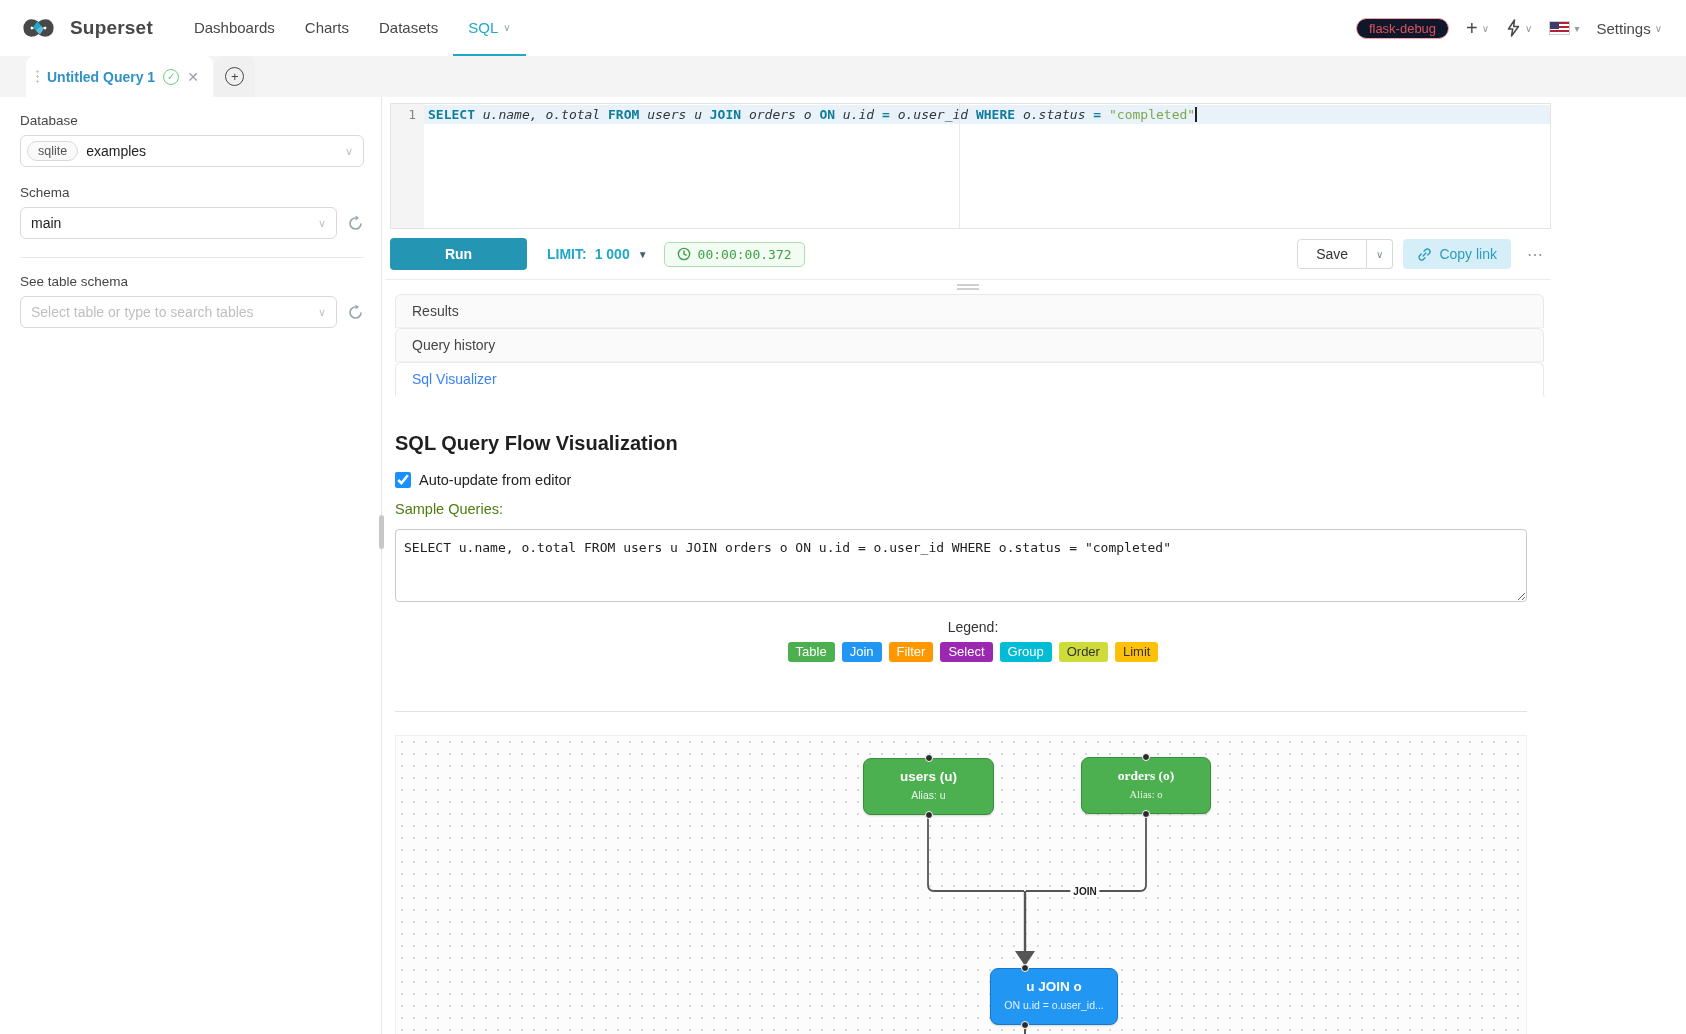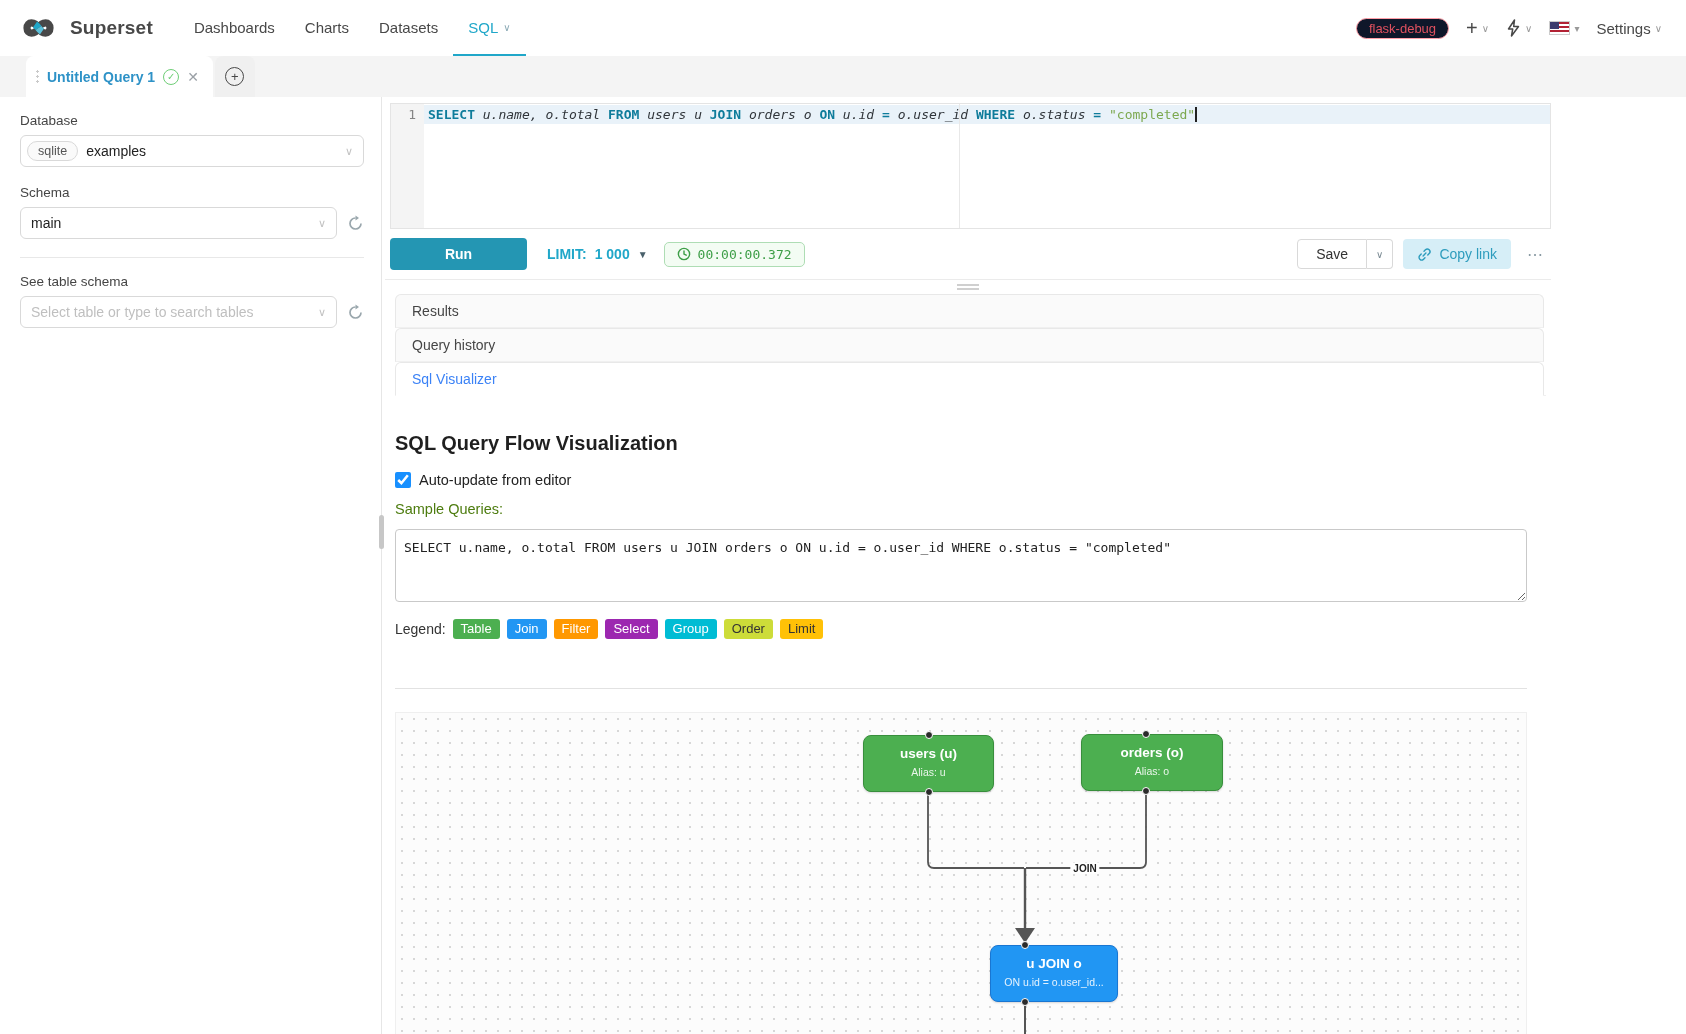--- a/index.html
+++ b/index.html
@@ -88,21 +88,21 @@
 
   
   .viz { padding:36px 0 0 10px; }
   .viz h2 { font-size:20px; font-weight:700; color:#1f1f1f; width:1132px; }
   .chk-row { margin-top:17px; display:flex; align-items:center; gap:8px; font-size:14.5px; color:#222; }
   .chk-row input { width:16px; height:16px; accent-color:#1890ff; }
   .samples-label { margin-top:13px; font-size:14.5px; color:#4d7c0f; }
   .sample-btns { margin-top:9px; display:flex; gap:9px; }
   .sample-btn { background:#efefef; border:1px solid #bdbdbd; border-radius:6px; padding:5px 13px; font-size:13.5px; color:#111; cursor:pointer; }
   .sqlbox { margin-top:12px; width:1132px; height:73px; border:1px solid #c9c9c9; border-radius:4px; font-family:"DejaVu Sans Mono",monospace; font-size:13px; color:#222; padding:9px 8px; resize:both; line-height:1.45; }
-  .legend-row { margin-top:13px; display:flex; align-items:center; gap:7px; font-size:14px; color:#333; }
+  .legend-row { margin-top:13px; display:flex; align-items:center; gap:7px; font-size:14px; color:#333;flex-direction:column; }
   .chip { border-radius:3px; padding:2.5px 8px; font-size:13px; }
   .viz-hr { width:1132px; border:none; border-top:1px solid #e2e2e2; margin-top:49px; }
 
   .flow { position:relative; margin-top:23px; width:1132px; height:347px; border:1px solid #efefef; background-color:#fcfcfc; background-image:radial-gradient(circle,#d7d7d7 1px,transparent 1.3px); background-size:12px 12px; overflow:hidden; }
   .fnode { position:absolute; border-radius:8px; color:#fff; text-align:center; padding-top:10px; border:1.5px solid; box-shadow:0 1px 2px rgba(0,0,0,.15); }
   .fnode .ftitle { font-size:13.5px; font-weight:bold; }
   .fnode .fsub { font-size:10.5px; margin-top:5px; color:rgba(255,255,255,.88); }
   .handle { position:absolute; width:8px; height:8px; background:#2b2b2b; border:1.5px solid #fff; border-radius:50%; z-index:3; }
   .edges { position:absolute; inset:0; z-index:1; }
   .edge-label { position:absolute; transform:translate(-50%,-50%); background:#fff; padding:0 3px; font-size:10px; font-weight:bold; color:#222; z-index:2; }
@@ -295,21 +295,21 @@
             <polygon points="619,215 639,215 629,230" fill="#555"></polygon>
             <path d="M629 289 L629 347" fill="none" stroke="#555" stroke-width="2"></path>
           </svg>
           <span class="edge-label" style="left:689px;top:155px">JOIN</span>
         <div class="fnode" style="left: 467px; top: 22px; width: 131px; height: 57px; background: rgb(76, 175, 80); border-color: rgb(56, 142, 60); z-index: 2;">
               <div class="ftitle">users (u)</div>
               <div class="fsub">Alias: u</div>
             </div>
             <span class="handle" style="left: 528.5px; top: 18px;"></span>
             <span class="handle" style="left: 528.5px; top: 75px;"></span>
-            <div class="fnode" style="left: 685px; top: 21px; width: 142px; height: 57px; background: rgb(76, 175, 80); border-color: rgb(56, 142, 60); z-index: 2;">
+            <div class="fnode" style="left: 685px; top: 21px; width: 130px; height: 57px; background: rgb(76, 175, 80); border-color: rgb(56, 142, 60); z-index: 2; font-family: Liberation Serif, serif;">
               <div class="ftitle">orders (o)</div>
               <div class="fsub">Alias: o</div>
             </div>
             <span class="handle" style="left: 746px; top: 17px;"></span>
             <span class="handle" style="left: 746px; top: 74px;"></span>
             <div class="fnode" style="left: 594px; top: 232px; width: 128px; height: 57px; background: rgb(33, 150, 243); border-color: rgb(25, 118, 210); z-index: 2;">
               <div class="ftitle">u JOIN o</div>
               <div class="fsub">ON u.id = o.user_id...</div>
             </div>
             <span class="handle" style="left: 625px; top: 228px;"></span>

